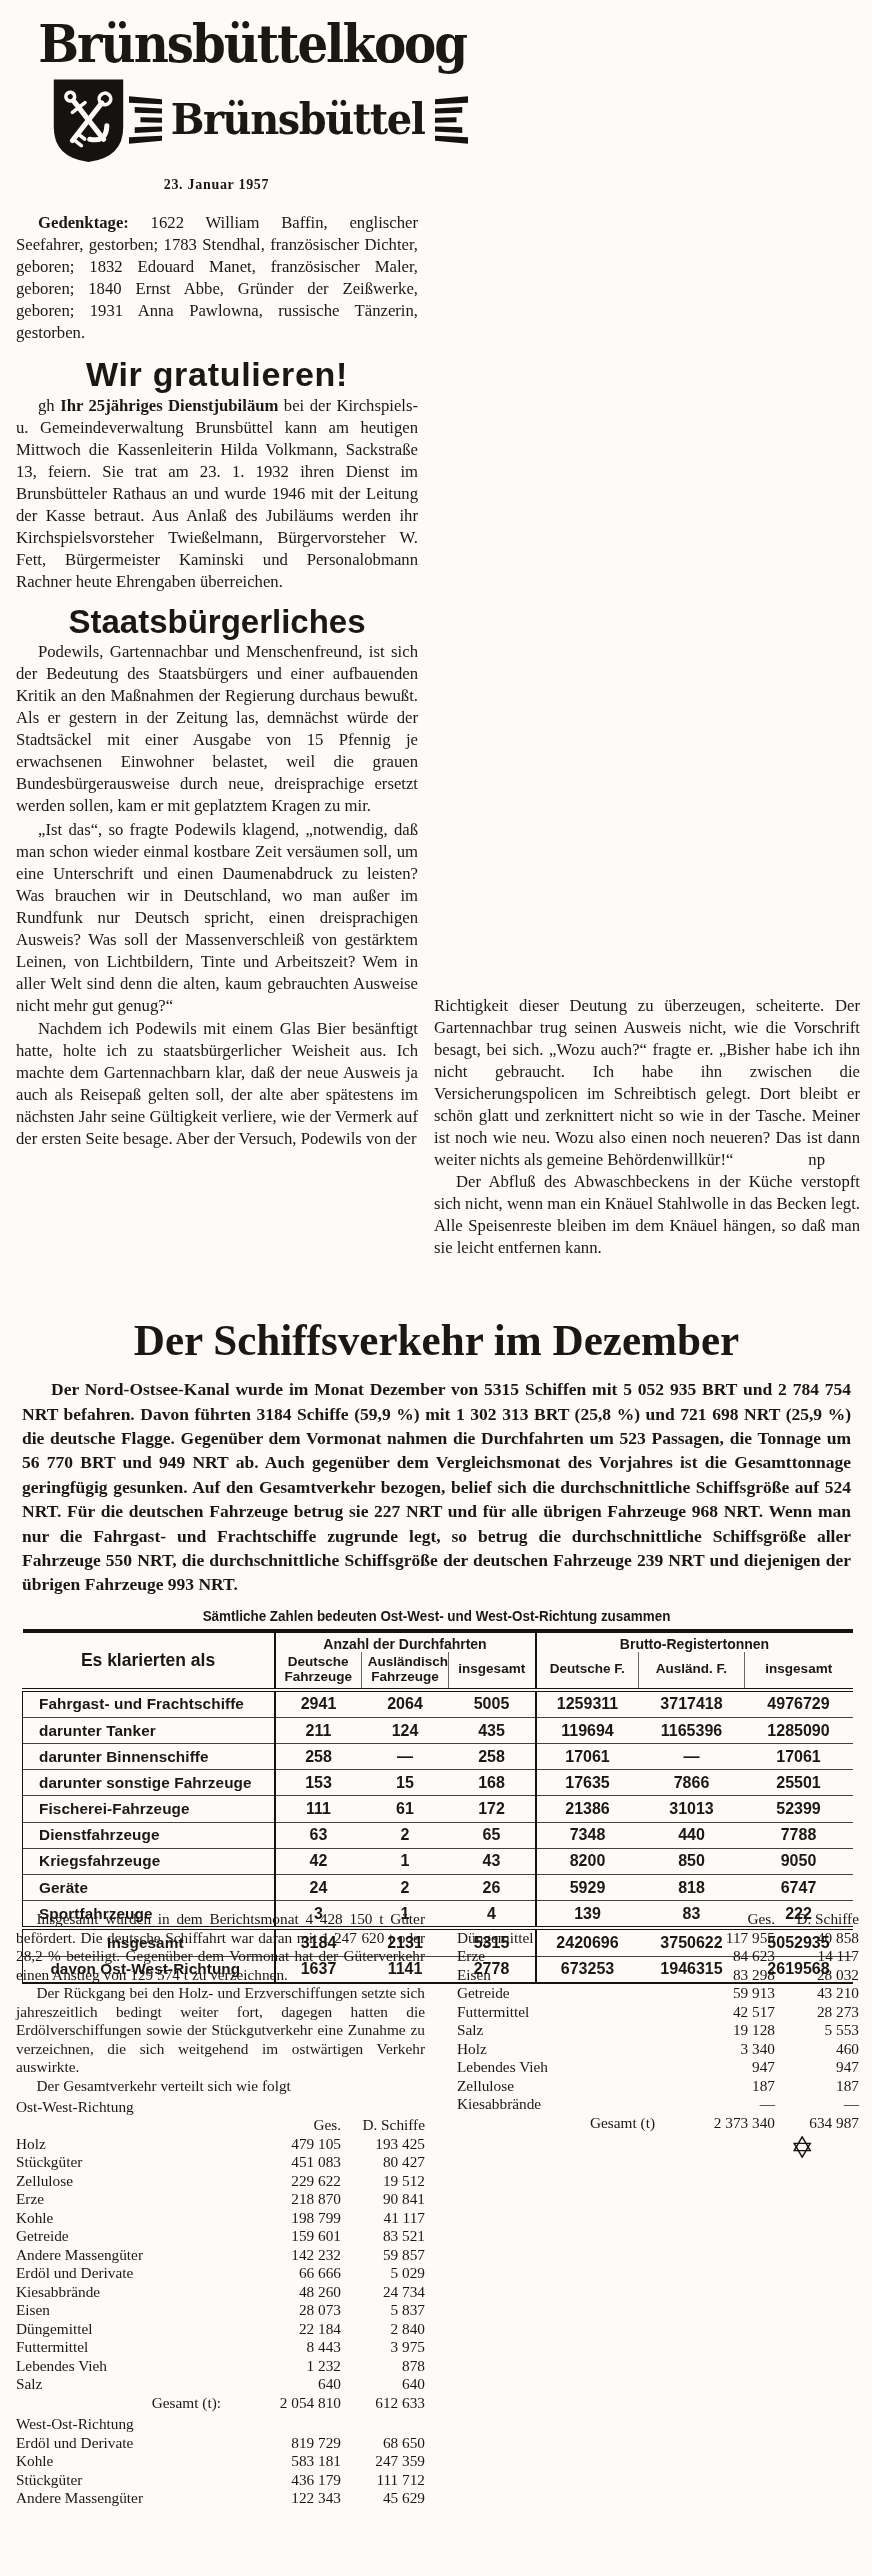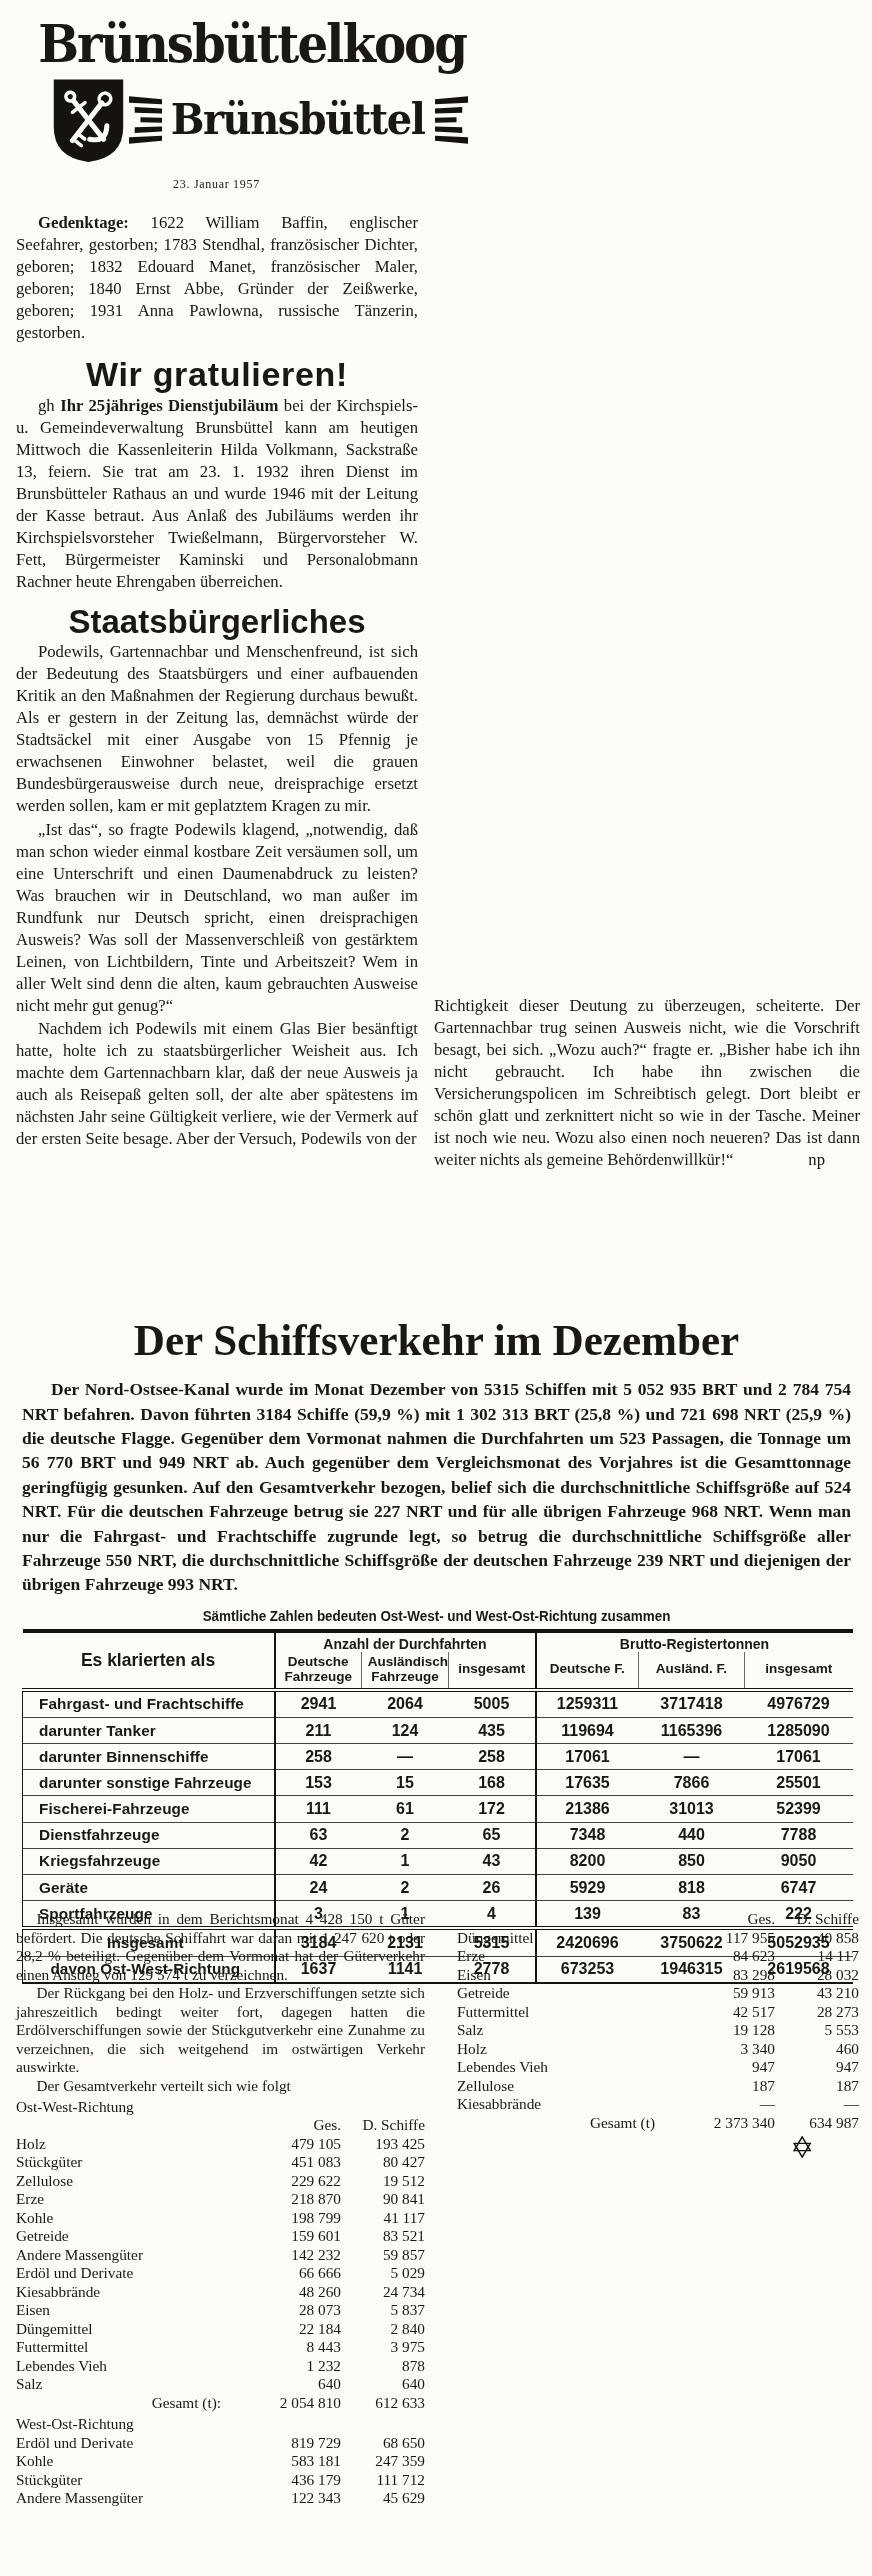--- a/index.html
+++ b/index.html
@@ -17,21 +17,21 @@
     text-align:left;padding-left:25px;
   }
   .mh-row{display:flex;align-items:center;margin-top:5.8px;}
   .crest{flex:0 0 auto;margin-left:33px;}
   .fl{flex:0 0 auto;}
   .mh-line2{
     font-family:"DejaVu Serif", serif;font-weight:bold;font-size:42px;line-height:1;
     letter-spacing:-1.5px;transform:scaleX(.95);transform-origin:center;white-space:nowrap;
     margin:0 2.9px;
   }
-  .mh-date{font-weight:normal;font-size:12px;text-align:center;margin-top:11.6px;letter-spacing:0.7px;}
+  .mh-date{font-weight:bold;font-size:14px;text-align:center;margin-top:11.6px;letter-spacing:0.7px;}
   
   .coltop{position:absolute;left:16px;top:212px;width:402px;font-size:16.7px;line-height:22px;text-align:justify;}
   .coltop p{margin:0 0 1.5px 0;text-indent:22px;}
   .lbl{font-weight:bold;}
   .author{float:right;}
   .hd-sans{
     font-family:"Liberation Sans", sans-serif;font-weight:bold;text-align:center;
     text-indent:0 !important;
   }
   .hd1{font-size:34px;margin:19px 0 10.2px 0 !important;letter-spacing:0.7px;}
@@ -161,20 +161,21 @@
     <p><span>gh </span><b>Ihr 25jähriges Dienstjubiläum</b><span> bei der Kirchspiels- u. Gemeindeverwaltung Brunsbüttel kann am heutigen Mittwoch die Kassenleiterin Hilda Volkmann, Sackstraße 13, feiern. Sie trat am 23. 1. 1932 ihren Dienst im Brunsbütteler Rathaus an und wurde 1946 mit der Leitung der Kasse betraut. Aus Anlaß des Jubiläums werden ihr Kirchspielsvorsteher Twießelmann, Bürgervorsteher W. Fett, Bürgermeister Kaminski und Personalobmann Rachner heute Ehrengaben überreichen.</span></p>
 
     <p class="hd-sans hd2">Staatsbürgerliches</p>
     <p>Podewils, Gartennachbar und Menschenfreund, ist sich der Bedeutung des Staatsbürgers und einer aufbauenden Kritik an den Maßnahmen der Regierung durchaus bewußt. Als er gestern in der Zeitung las, demnächst würde der Stadtsäckel mit einer Ausgabe von 15 Pfennig je erwachsenen Einwohner belastet, weil die grauen Bundesbürgerausweise durch neue, dreisprachige ersetzt werden sollen, kam er mit geplatztem Kragen zu mir.</p>
     <p>„Ist das“, so fragte Podewils klagend, „notwendig, daß man schon wieder einmal kostbare Zeit versäumen soll, um eine Unterschrift und einen Daumenabdruck zu leisten? Was brauchen wir in Deutschland, wo man außer im Rundfunk nur Deutsch spricht, einen dreisprachigen Ausweis? Was soll der Massenverschleiß von gestärktem Leinen, von Lichtbildern, Tinte und Arbeitszeit? Wem in aller Welt sind denn die alten, kaum gebrauchten Ausweise nicht mehr gut genug?“</p>
     <p>Nachdem ich Podewils mit einem Glas Bier besänftigt hatte, holte ich zu staatsbürgerlicher Weisheit aus. Ich machte dem Gartennachbarn klar, daß der neue Ausweis ja auch als Reisepaß gelten soll, der alte aber spätestens im nächsten Jahr seine Gültigkeit verliere, wie der Vermerk auf der ersten Seite besage. Aber der Versuch, Podewils von der</p>
   </section>
 
   <section class="colmid">
     <p class="noind"><span>Richtigkeit dieser Deutung zu überzeugen, scheiterte. Der Gartennachbar trug seinen Ausweis nicht, wie die Vorschrift besagt, bei sich. „Wozu auch?“ fragte er. „Bisher habe ich ihn nicht gebraucht. Ich habe ihn zwischen die Versicherungspolicen im Schreibtisch gelegt. Dort bleibt er schön glatt und zerknittert nicht so wie in der Tasche. Meiner ist noch wie neu. Wozu also einen noch neueren? Das ist dann weiter nichts als gemeine Behördenwillkür!“</span><span class="np">np</span></p>
+    <p class="ind">Der Abfluß des Abwaschbeckens in der Küche verstopft sich nicht, wenn man ein Knäuel Stahlwolle in das Becken legt. Alle Speisenreste bleiben im dem Knäuel hängen, so daß man sie leicht entfernen kann.</p>
   </section>
 
   <section class="article">
     <h1 class="headline">Der Schiffsverkehr im Dezember</h1>
     <p class="intro">Der Nord-Ostsee-Kanal wurde im Monat Dezember von 5315 Schiffen mit 5 052 935 BRT und 2 784 754 NRT befahren. Davon führten 3184 Schiffe (59,9 %) mit 1 302 313 BRT (25,8 %) und 721 698 NRT (25,9 %) die deutsche Flagge. Gegenüber dem Vormonat nahmen die Durchfahrten um 523 Passagen, die Tonnage um 56 770 BRT und 949 NRT ab. Auch gegenüber dem Vergleichsmonat des Vorjahres ist die Gesamttonnage geringfügig gesunken. Auf den Gesamtverkehr bezogen, belief sich die durchschnittliche Schiffsgröße auf 524 NRT. Für die deutschen Fahrzeuge betrug sie 227 NRT und für alle übrigen Fahrzeuge 968 NRT. Wenn man nur die Fahrgast- und Frachtschiffe zugrunde legt, so betrug die durchschnittliche Schiffsgröße aller Fahrzeuge 550 NRT, die durchschnittliche Schiffsgröße der deutschen Fahrzeuge 239 NRT und diejenigen der übrigen Fahrzeuge 993 NRT.</p>
     <p class="tab-caption">Sämtliche Zahlen bedeuten Ost-West- und West-Ost-Richtung zusammen</p>
 
     <table class="shiptab">
       <colgroup>
         <col class="c1">

